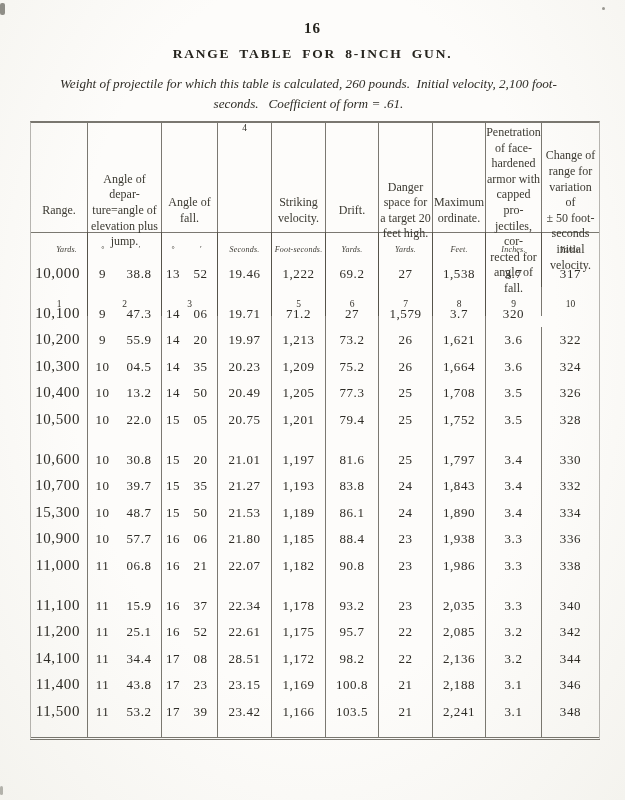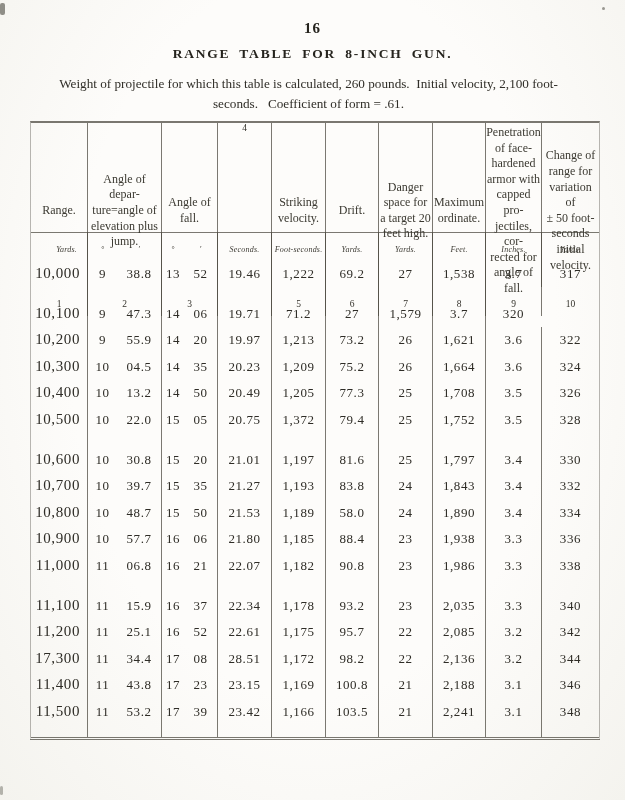--- a/index.html
+++ b/index.html
@@ -14,21 +14,21 @@
   .page-number{
     position:absolute;top:20px;left:0;right:0;text-align:center;
     font-size:15px;font-weight:bold;letter-spacing:1px;color:#26241e;
   }
   .title{
     position:absolute;top:46px;left:0;right:0;text-align:center;margin:0;
     font-size:13.5px;font-weight:bold;letter-spacing:1.8px;word-spacing:4px;color:#26241e;
   }
   .subtitle{
     position:absolute;top:74px;left:2px;right:10px;margin:0;text-align:center;
-    font-size:13.2px;line-height:1.5;color:#2f2d27;white-space:pre-wrap;
+    font-style:italic;font-size:13.2px;line-height:1.5;color:#2f2d27;white-space:pre-wrap;
   }
   .rtable{
     --line:rgba(72,69,60,0.72);
     --cols:56px 74px 56px 54px 54px 53px 54px 53px 56px 58px;
     position:absolute;left:30px;top:121px;width:568px;
     border-top:2px solid var(--line);
     border-bottom:3px double var(--line);
     border-left:1px solid rgba(72,69,60,0.38);
     border-right:1px solid rgba(72,69,60,0.38);
   }
@@ -249,21 +249,21 @@
           <div class="cell c-range">10,500</div>
           <div class="cell pair">
             <span class="deg">10</span>
             <span class="min">22.0</span>
           </div>
           <div class="cell pair">
             <span class="deg">15</span>
             <span class="min">05</span>
           </div>
           <div class="cell">20.75</div>
-          <div class="cell">1,372</div>
+          <div class="cell">1,201</div>
           <div class="cell">79.4</div>
           <div class="cell">25</div>
           <div class="cell">1,752</div>
           <div class="cell">3.5</div>
           <div class="cell">328</div>
         </div>
         <div class="trow data gap">
           <div class="cell c-range">10,600</div>
           <div class="cell pair">
             <span class="deg">10</span>
@@ -293,32 +293,32 @@
           </div>
           <div class="cell">21.27</div>
           <div class="cell">1,193</div>
           <div class="cell">83.8</div>
           <div class="cell">24</div>
           <div class="cell">1,843</div>
           <div class="cell">3.4</div>
           <div class="cell">332</div>
         </div>
         <div class="trow data">
-          <div class="cell c-range">10,800</div>
+          <div class="cell c-range">15,300</div>
           <div class="cell pair">
             <span class="deg">10</span>
             <span class="min">48.7</span>
           </div>
           <div class="cell pair">
             <span class="deg">15</span>
             <span class="min">50</span>
           </div>
           <div class="cell">21.53</div>
           <div class="cell">1,189</div>
-          <div class="cell">58.0</div>
+          <div class="cell">86.1</div>
           <div class="cell">24</div>
           <div class="cell">1,890</div>
           <div class="cell">3.4</div>
           <div class="cell">334</div>
         </div>
         <div class="trow data">
           <div class="cell c-range">10,900</div>
           <div class="cell pair">
             <span class="deg">10</span>
             <span class="min">57.7</span>
@@ -383,21 +383,21 @@
           </div>
           <div class="cell">22.61</div>
           <div class="cell">1,175</div>
           <div class="cell">95.7</div>
           <div class="cell">22</div>
           <div class="cell">2,085</div>
           <div class="cell">3.2</div>
           <div class="cell">342</div>
         </div>
         <div class="trow data">
-          <div class="cell c-range">17,300</div>
+          <div class="cell c-range">14,100</div>
           <div class="cell pair">
             <span class="deg">11</span>
             <span class="min">34.4</span>
           </div>
           <div class="cell pair">
             <span class="deg">17</span>
             <span class="min">08</span>
           </div>
           <div class="cell">28.51</div>
           <div class="cell">1,172</div>

